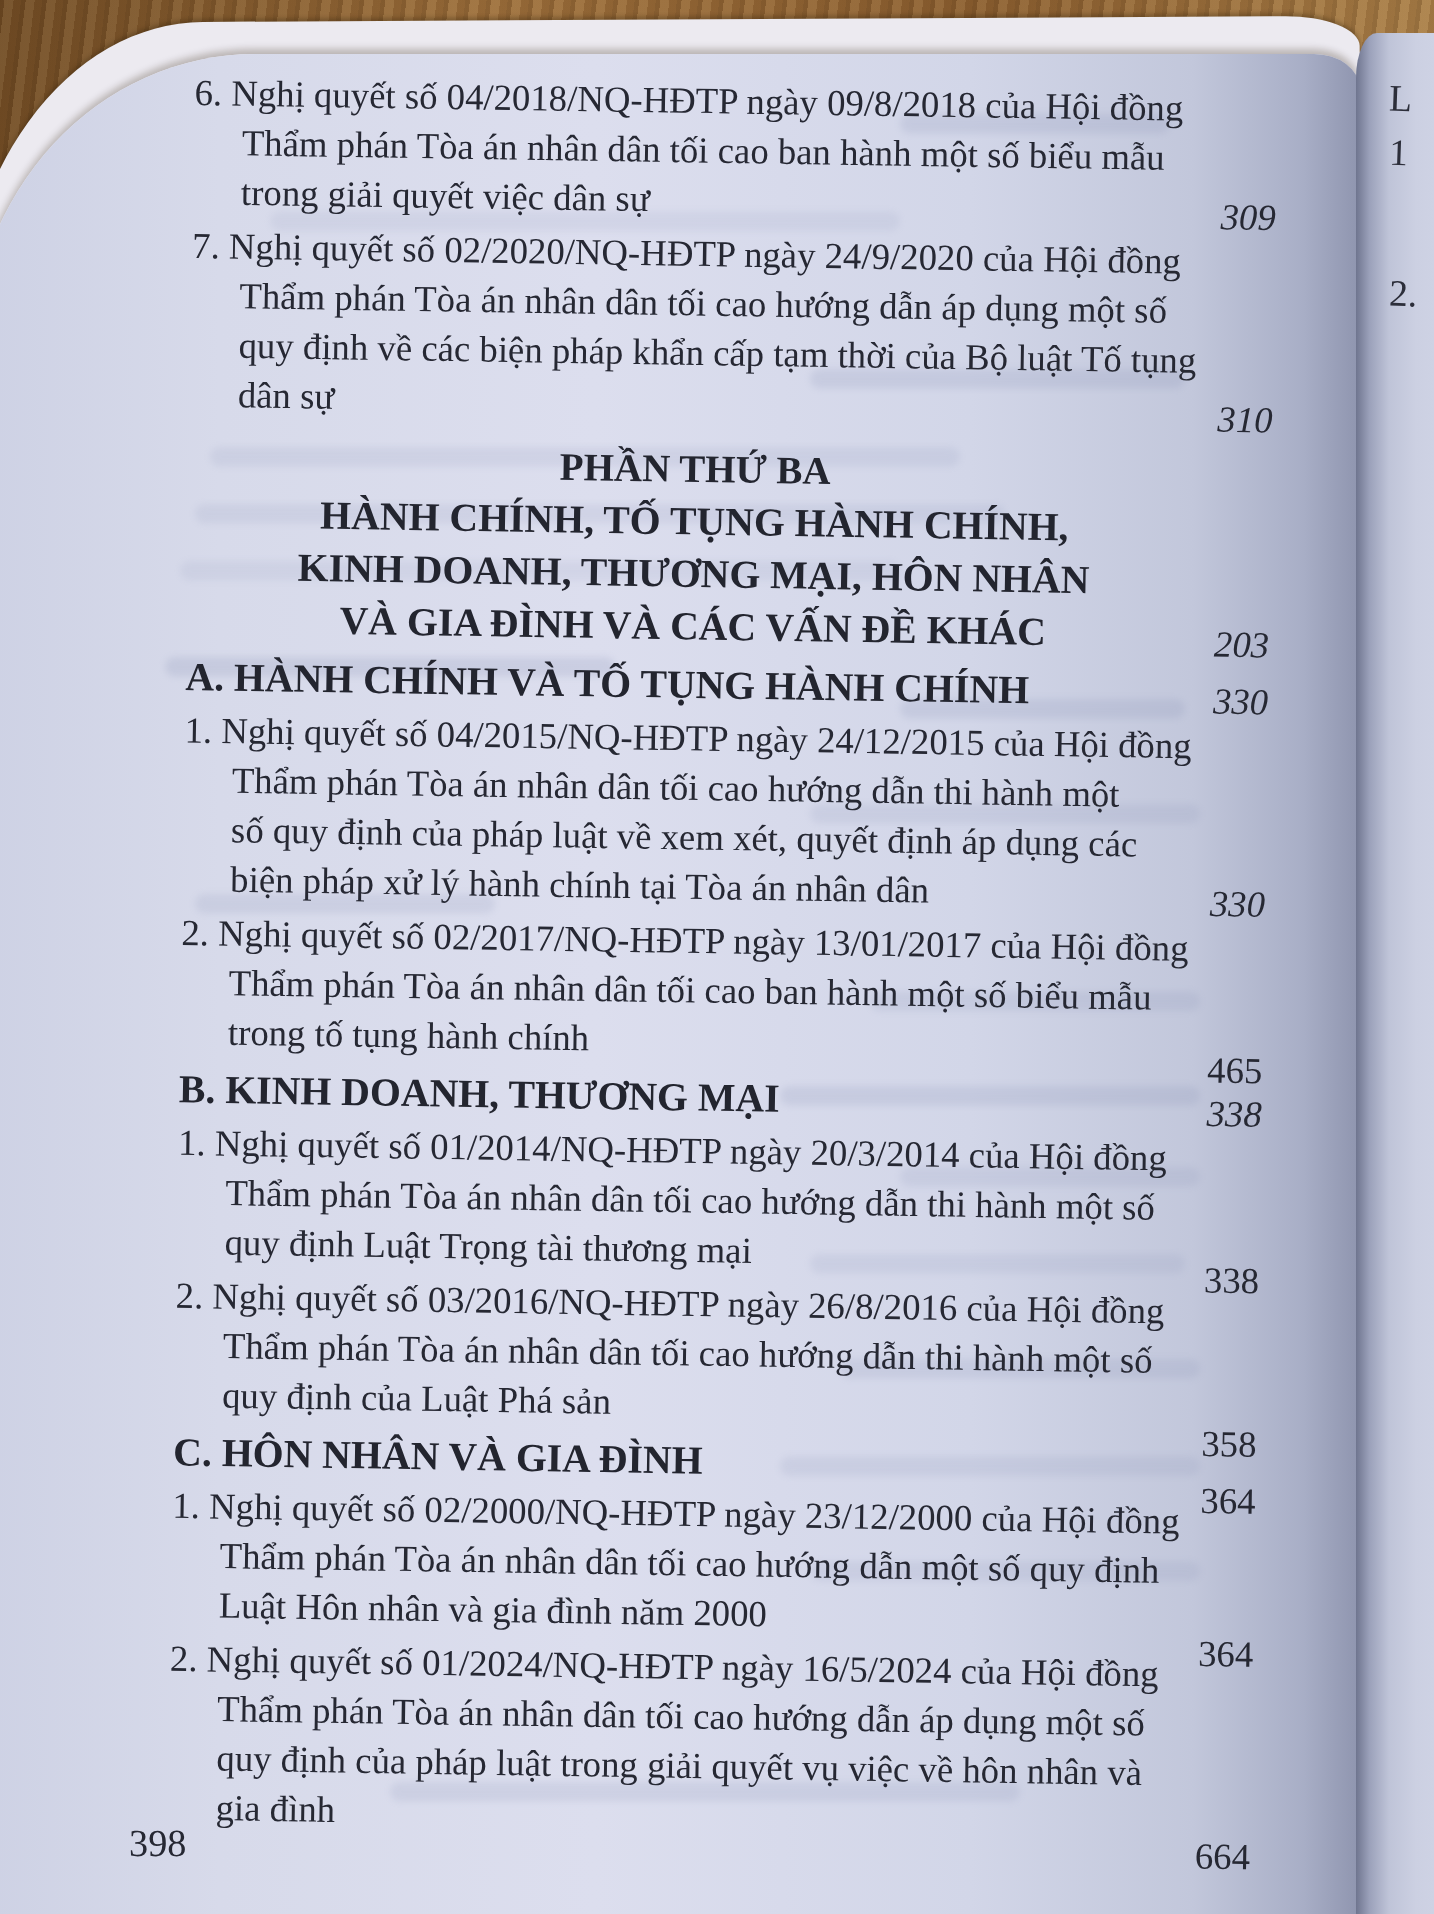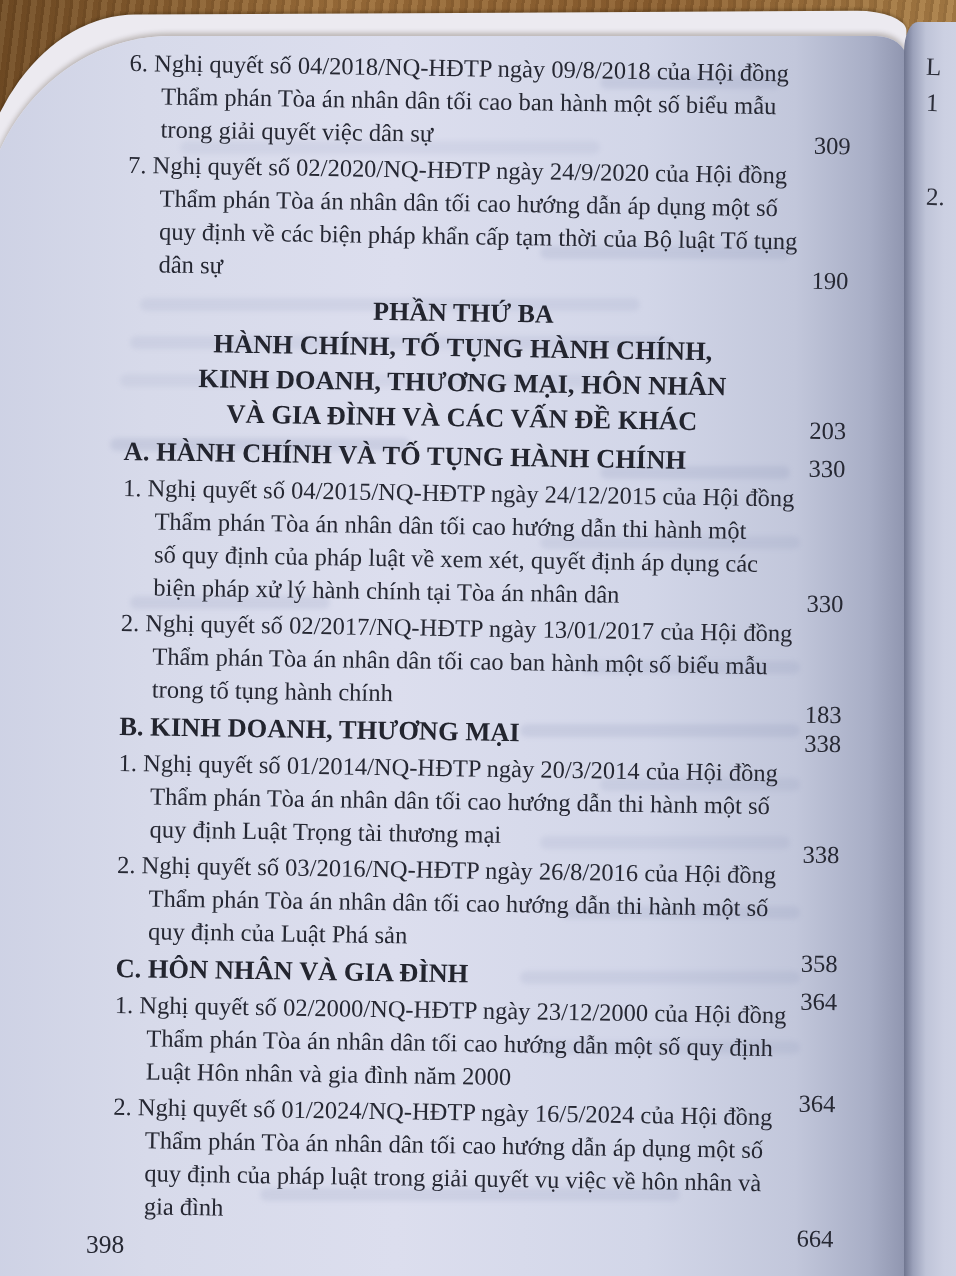--- a/index.html
+++ b/index.html
@@ -41,27 +41,27 @@
   
   .content{
     position:absolute;left:130px;top:46px;width:722px;
     transform:rotate(.9deg);transform-origin:0 0;
     font-size:24.5px;line-height:33px;color:#262833;
   }
   .entry{display:flex;align-items:flex-end;margin-bottom:3px;}
   .etext{flex:1;padding-left:32px;}
   .etext .line:first-child{text-indent:-32px;}
   .enum{margin-left:10px;position:relative;white-space:nowrap;}
-  .drop-sm{top:6px;} .drop-md{top:15px;} .drop-lg{top:22px;}
+  .drop-sm{top:6px;font-style:italic;} .drop-md{top:15px;} .drop-lg{top:22px;}
   .part-block{display:flex;align-items:flex-end;margin:10px 0 2px;}
   .part-inner{flex:1;text-align:center;font-weight:bold;font-size:26.5px;line-height:35px;color:#23252f;}
   .kicker{font-size:26px;}
   .section-heading{display:flex;align-items:flex-end;margin:5px 0 3px;}
   .shead{flex:1;font-weight:bold;font-size:26.5px;color:#23252f;}
-  .folio{position:absolute;left:106px;top:1178px;font-size:25.5px;color:#262833;margin-top:16px;}
+  .folio{position:absolute;left:106px;top:1178px;font-size:25.5px;color:#262833;}
   
   .bleed{position:absolute;background:#7d87ad;opacity:.16;filter:blur(2.4px);border-radius:8px;height:13px;}
 </style>
 </head>
 <body>
 
 <div class="under-page-b"></div>
 <div class="under-page-a"></div>
 
 <div class="main-page">
@@ -99,21 +99,21 @@
     <div class="enum drop-sm">309</div>
   </div>
 
   <div class="entry">
     <div class="etext">
       <div class="line">7. Nghị quyết số 02/2020/NQ-HĐTP ngày 24/9/2020 của Hội đồng</div>
       <div class="line">Thẩm phán Tòa án nhân dân tối cao hướng dẫn áp dụng một số</div>
       <div class="line">quy định về các biện pháp khẩn cấp tạm thời của Bộ luật Tố tụng</div>
       <div class="line">dân sự</div>
     </div>
-    <div class="enum drop-sm">190</div>
+    <div class="enum drop-sm">310</div>
   </div>
 
   <div class="part-block">
     <div class="part-inner">
       <div class="kicker">PHẦN THỨ BA</div>
       <div class="ptitle">HÀNH CHÍNH, TỐ TỤNG HÀNH CHÍNH,</div>
       <div class="ptitle">KINH DOANH, THƯƠNG MẠI, HÔN NHÂN</div>
       <div class="ptitle">VÀ GIA ĐÌNH VÀ CÁC VẤN ĐỀ KHÁC</div>
     </div>
     <div class="enum drop-sm">203</div>
@@ -133,21 +133,21 @@
     </div>
     <div class="enum drop-sm">330</div>
   </div>
 
   <div class="entry">
     <div class="etext">
       <div class="line">2. Nghị quyết số 02/2017/NQ-HĐTP ngày 13/01/2017 của Hội đồng</div>
       <div class="line">Thẩm phán Tòa án nhân dân tối cao ban hành một số biểu mẫu</div>
       <div class="line">trong tố tụng hành chính</div>
     </div>
-    <div class="enum drop-md">183</div>
+    <div class="enum drop-md">465</div>
   </div>
 
   <div class="section-heading">
     <div class="shead">B. KINH DOANH, THƯƠNG MẠI</div>
     <div class="enum drop-sm">338</div>
   </div>
 
   <div class="entry">
     <div class="etext">
       <div class="line">1. Nghị quyết số 01/2014/NQ-HĐTP ngày 20/3/2014 của Hội đồng</div>

